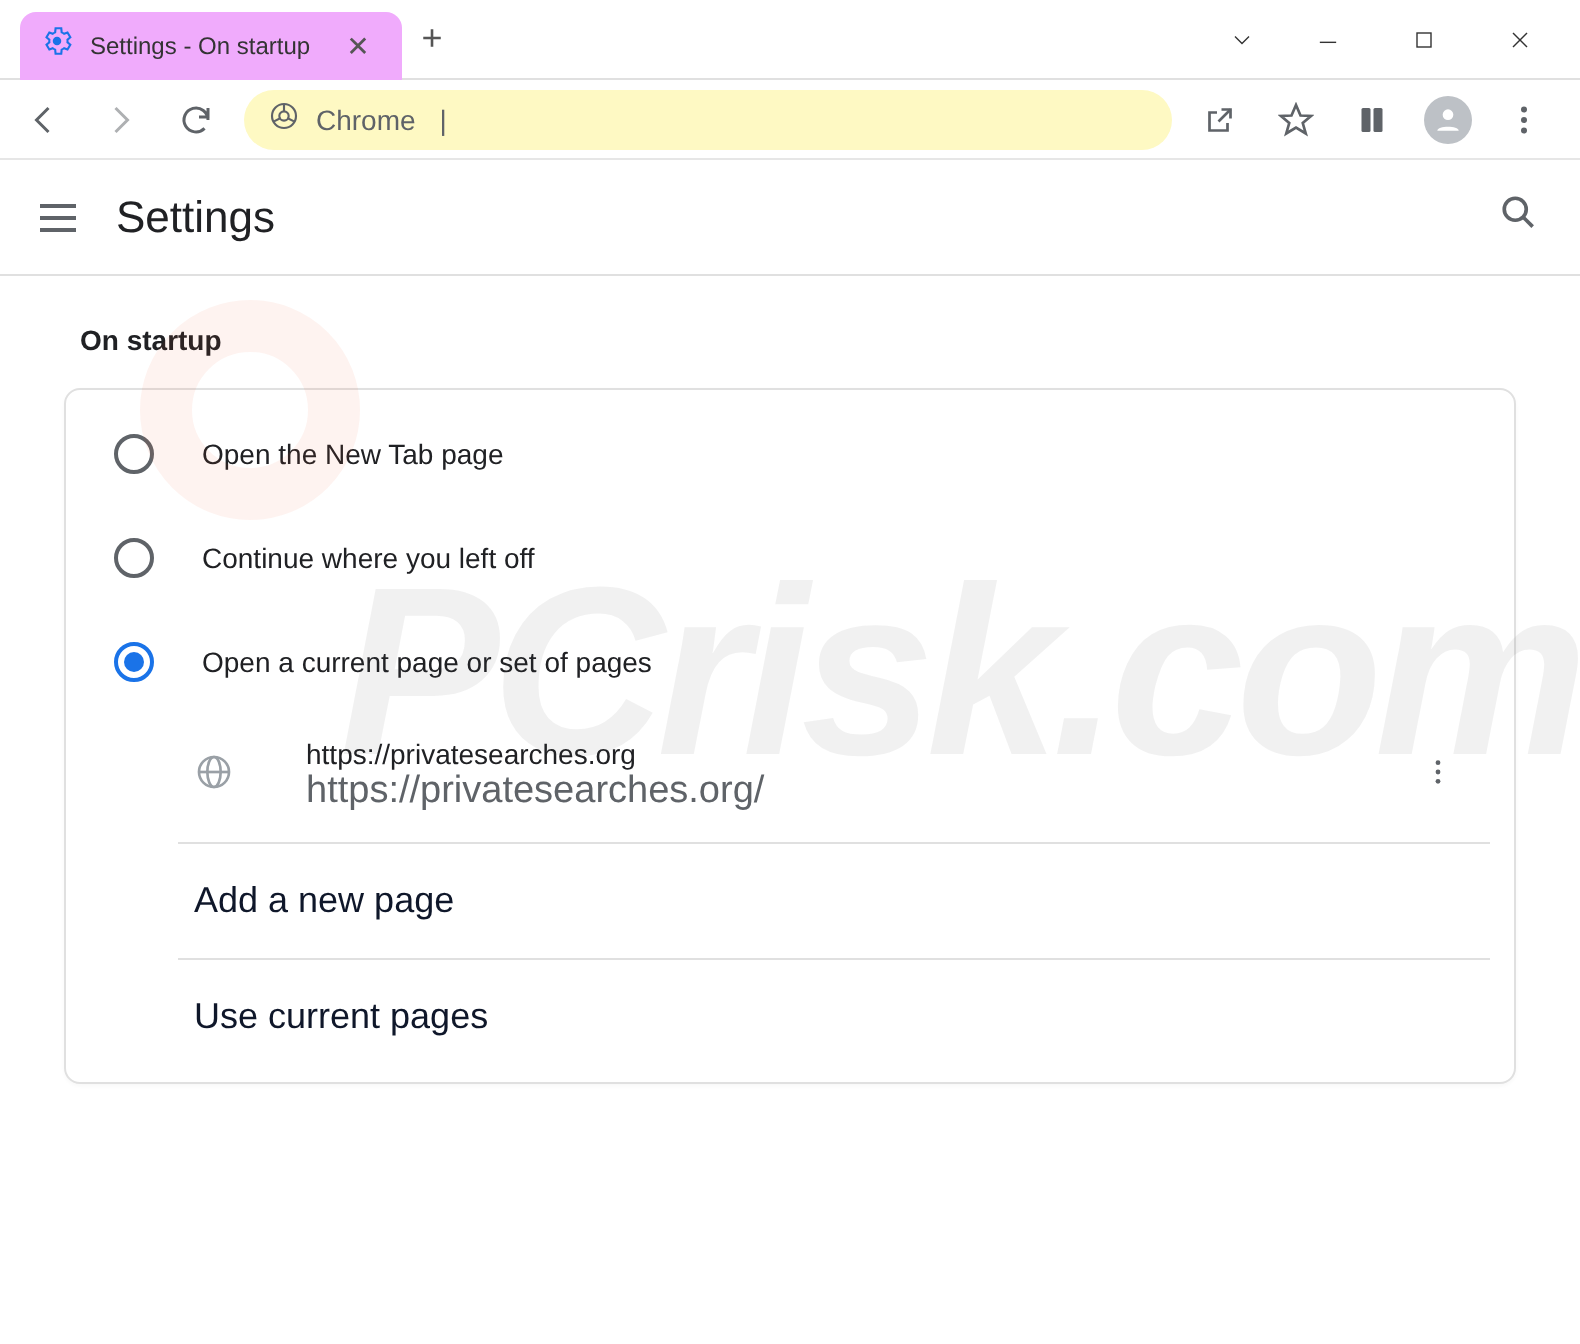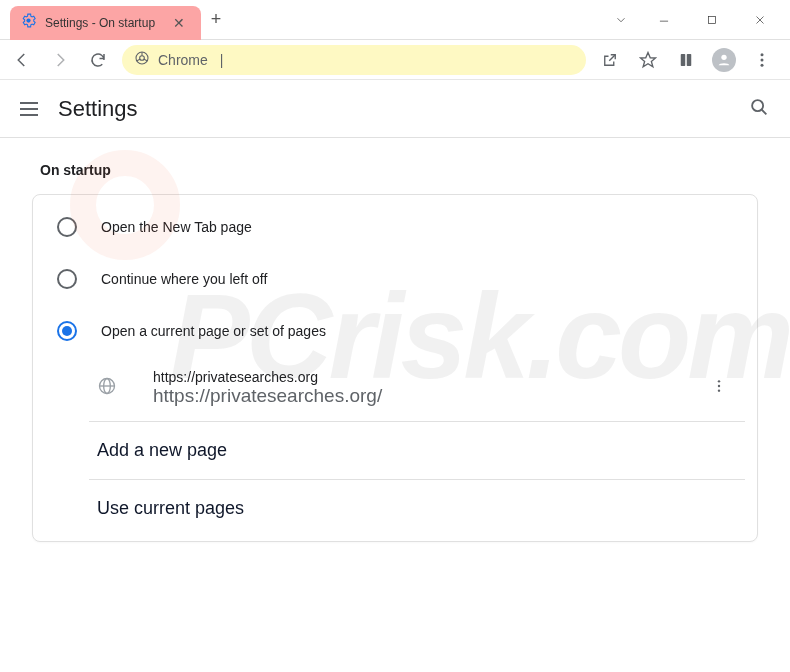--- a/index.html
+++ b/index.html
@@ -1,20 +1,20 @@
 <!DOCTYPE html>
 <html><head>
 <meta charset="utf-8">
 <style>
   * { box-sizing: border-box; margin: 0; padding: 0; }
   body { font-family: 'Segoe UI', Arial, sans-serif; background: #fff; width: 790px; height: 672px; overflow: hidden; position: relative; }
   
   
   .titlebar { height: 40px; background: #fff; display: flex; align-items: center; border-bottom: 1px solid #e0e0e0; }
-  .tab { display: flex; align-items: center; height: 34px; margin-left: 10px; margin-top: 6px; background: #fca5a5; border-radius: 8px 8px 0 0; padding: 0 10px; gap: 8px; }
+  .tab { display: flex; align-items: center; height: 34px; margin-left: 10px; margin-top: 6px; background: #f0abfc; border-radius: 8px 8px 0 0; padding: 0 10px; gap: 8px; }
   .tab-icon svg { width: 17px; height: 17px; }
   .tab-title { font-size: 12px; color: #333; }
   .tab-close { color: #555; font-size: 14px; cursor: pointer; padding: 0 6px; margin-left: 4px;}
   .newtab { font-size: 18px; color: #555; padding: 0 10px; cursor: pointer; }
   .titlebar-spacer { flex: 1; }
   .window-controls { display: flex; height: 40px; align-items: center; padding-right: 8px; gap: 4px;}
   .wc { width: 44px; height: 32px; display:flex; align-items:center; justify-content:center; cursor:pointer; color:#333; }
   .wc svg { width: 14px; height: 14px; stroke: #333; stroke-width: 1.2; fill: none;}
   .chev { width: 34px; }
   

